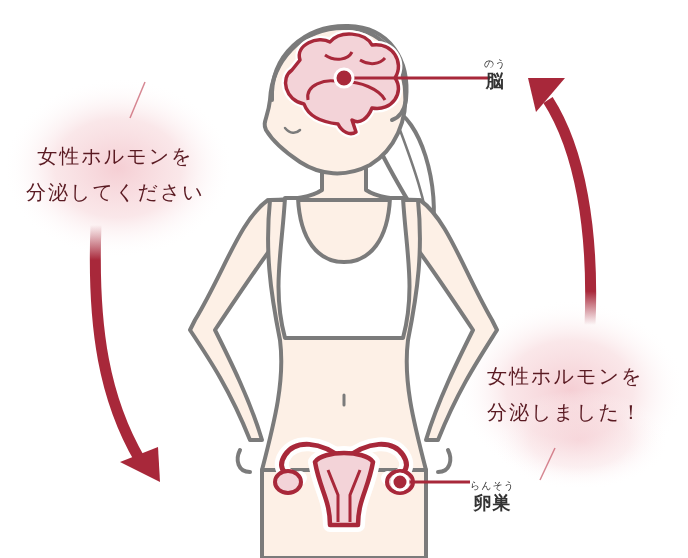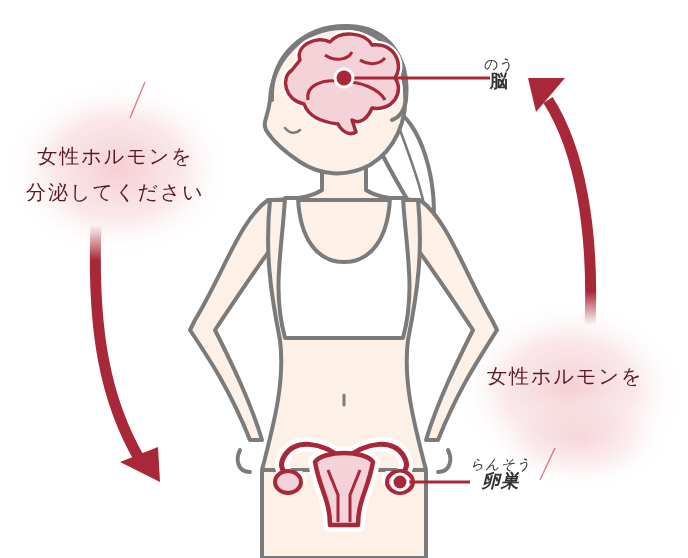--- a/index.html
+++ b/index.html
@@ -1,21 +1,21 @@
 <!DOCTYPE html>
 <html><head>
 <meta charset="utf-8">
 <style>
   html,body{margin:0;padding:0;background:#ffffff;}
   body{width:688px;height:558px;position:relative;overflow:hidden;font-family:"DejaVu Sans","Liberation Sans",sans-serif;}
   #scene{position:absolute;left:0;top:0;width:688px;height:558px;}
   .msg{position:absolute;color:#5a1a22;font-size:20px;font-weight:normal;line-height:36px;letter-spacing:2px;text-align:center;white-space:nowrap;}
   .msg span{display:block;}
   .label{position:absolute;color:#333;text-align:center;white-space:nowrap;}
-  .label .ruby{display:block;font-size:14px;letter-spacing:1px;line-height:12px;}
+  .label .ruby{display:block;font-size:10px;letter-spacing:1px;line-height:12px;}
   .label .main{display:block;font-size:18px;font-weight:bold;line-height:22px;letter-spacing:1px;}
 </style>
 </head>
 <body>
 
 <svg id="scene" viewBox="0 0 688 558" xmlns="http://www.w3.org/2000/svg">
   <defs>
     <radialGradient id="glow" cx="50%" cy="50%" r="50%">
       <stop offset="0%" stop-color="#f4c9cf" stop-opacity="0.9"></stop>
       <stop offset="55%" stop-color="#f8dde0" stop-opacity="0.7"></stop>
@@ -102,23 +102,24 @@
   </g>
 </svg>
 
 <div class="msg" style="left:26px;top:138px;">
   <span>女性ホルモンを</span>
   <span>分泌してください</span>
 </div>
 
 <div class="msg" style="left:487px;top:358px;text-align:left;">
   <span>女性ホルモンを</span>
+  <span>分泌しました！</span>
 </div>
 
 <div class="label" style="left:484px;top:58px;">
   <span class="ruby">のう</span>
   <span class="main">脳</span>
 </div>
 
-<div class="label" style="left:470px;top:458px;font-style:italic;">
+<div class="label" style="left:470px;top:480px;">
   <span class="ruby">らんそう</span>
   <span class="main">卵巣</span>
 </div>
 
 </body></html>

